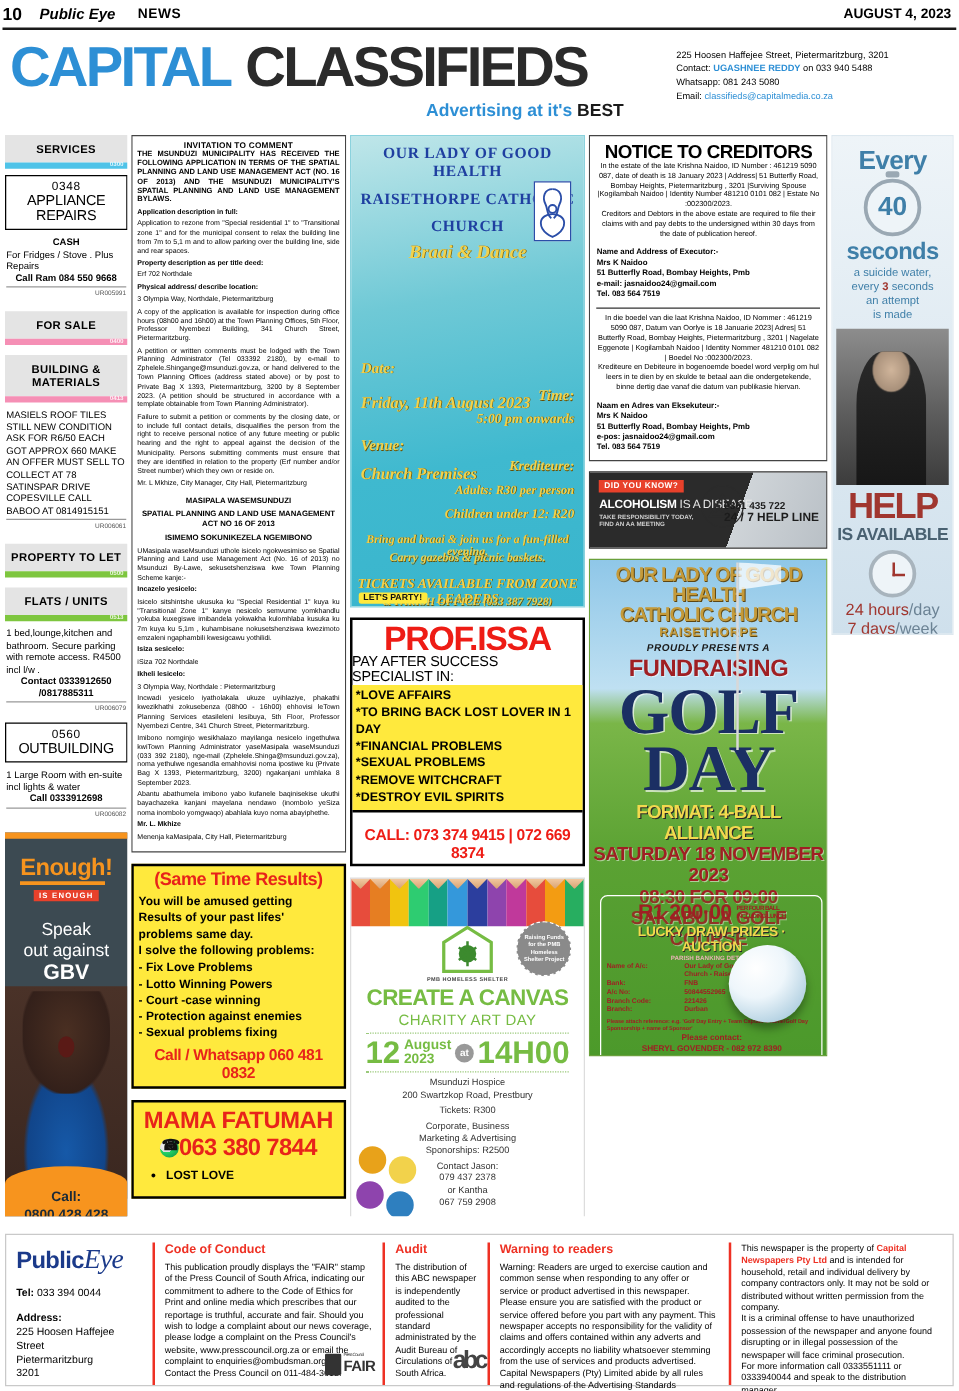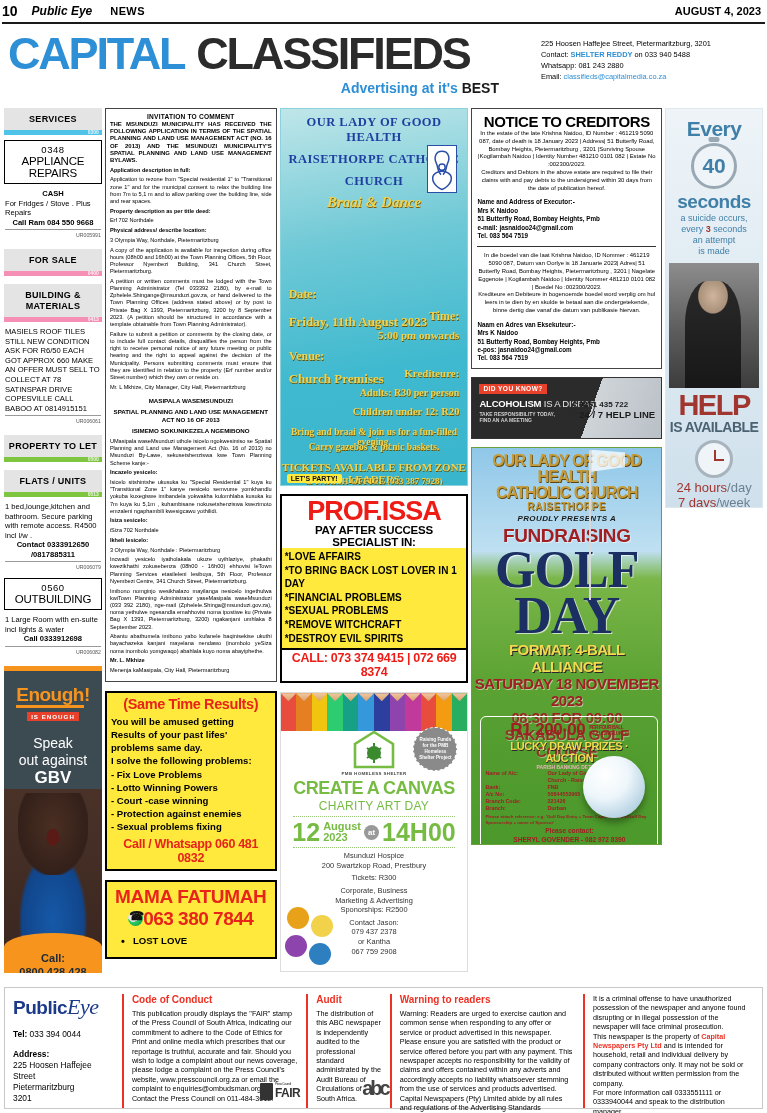--- a/index.html
+++ b/index.html
@@ -181,38 +181,38 @@
     text-align: center; color: #f2d24b; font-weight: bold; font-style: italic;
     font-family: "Liberation Serif", serif; font-size: 15px; margin-top: 5px;
     text-shadow: .6px .6px 0 #7a5a00;
   }
   .ch-ico {
     position: absolute; right: 10px; top: 36px; width: 30px; height: 48px;
     background: #fff; border: .8px solid #2b4ea8;
   }
   .ch-ico svg { width: 100%; height: 100%; }
   .ch-it {
-    color: #f2d24b; font-weight: bold; 
+    color: #f2d24b; font-weight: bold; font-style: italic;
     font-family: "Liberation Serif", serif; text-shadow: .5px .5px 0 #6b5000;
   }
   .ch-left { position: absolute; left: 8px; }
   .ch-right { position: absolute; right: 8px; }
   .ch-mid { text-align: center; }
 
   
   .issa { border: 2.2px solid #000; margin-top: 8px; background:#fff; }
   .issa-t {
     text-align: center; color: #ee1c15; font-weight: bold; font-size: 27px;
     letter-spacing: -1px; line-height: 26px; padding-top: 2px;
   }
-  .issa-s { text-align:center; font-weight:bold; font-size: 11.5px; line-height: 12px; letter-spacing:-.2px;}
+  .issa-s { font-weight:normal; font-size: 11.5px; line-height: 12px; letter-spacing:-.2px;}
   .issa-list { background: #ffe93d; font-weight: bold; font-size: 10px; line-height: 13.6px; padding: 2px 3px 3px; }
   .issa-call {
     border-top: 2px solid #000; text-align: center; color: #ee1c15;
-    font-weight: bold; font-size: 12.5px; padding: 1px 0 2px; letter-spacing: -.3px;
+    font-weight: bold; font-size: 12.5px; padding: 11px 0 2px; letter-spacing: -.3px;
   }
 
   
   .canvas-ad {
     margin-top: 9px; height: 280px; position: relative; overflow: hidden;
     background: #fff; border: 1px solid #ddd;
   }
   .pencils-top { position: absolute; top: 0; left: 0; right: 0; height: 38px; display: flex; }
   .pencils-top i { flex: 1; }
   .pencils-top i::after {
@@ -399,22 +399,22 @@
 </div>
 <div class="topbar-rule"></div>
 
 <div class="banner">
   <div class="logo-wrap">
     <div class="logo"><span class="cap">CAPITAL</span><span class="cls">CLASSIFIEDS</span></div>
     <div class="tagline"><span>Advertising at it's </span><b>BEST</b></div>
   </div>
   <div class="banner-contact">
     <div>225 Hoosen Haffejee Street, Pietermaritzburg, 3201</div>
-    <div><span>Contact: </span><span class="hl">SHELTER REDDY</span><span> on 033 940 5488</span></div>
-    <div>Whatsapp: 081 243 2880</div>
+    <div><span>Contact: </span><span class="hl">UGASHNEE REDDY</span><span> on 033 940 5488</span></div>
+    <div>Whatsapp: 081 243 5080</div>
     <div><span>Email: </span><span class="em">classifieds@capitalmedia.co.za</span></div>
   </div>
 </div>
 
 <div class="page">
 
   <div class="col col1">
 
     <div class="cls-head">SERVICES</div>
     <div class="cls-rule r-cyan">
@@ -769,21 +769,21 @@
       </div>
       <div class="golf-ball"></div>
     </div>
   </div>
 
   <div class="col col5">
     <div class="sadag">
       <div class="sd-every">Every</div>
       <div class="sd-clock">40</div>
       <div class="sd-sec">seconds</div>
-      <div class="sd-line">a suicide occurs,</div>
+      <div class="sd-line">a suicide water,</div>
       <div class="sd-line"><span>every </span><b>3</b><span> seconds</span></div>
       <div class="sd-line">an attempt</div>
       <div class="sd-line">is made</div>
       <div class="sd-photo"></div>
       <div class="sd-help">HELP</div>
       <div class="sd-avail">IS AVAILABLE</div>
       <div class="sd-clock2"></div>
       <div class="sd-hours"><span style="color:#a0362f">24 hours</span><span>/day</span></div>
       <div class="sd-hours"><span style="color:#a0362f">7 days</span><span>/week</span></div>
 
@@ -817,17 +817,17 @@
     <div class="f-p">The distribution of this ABC newspaper is independently audited to the professional standard administrated by the Audit Bureau of Circulations of South Africa.</div>
     <div class="abc-logo">abc</div>
   </div>
 
   <div class="f-seg f-bar f-warn">
     <div class="f-h">Warning to readers</div>
     <div class="f-p">Warning: Readers are urged to exercise caution and common sense when responding to any offer or service or product advertised in this newspaper. Please ensure you are satisfied with the product or service offered before you part with any payment. This newspaper accepts no responsibility for the validity of claims and offers contained within any adverts and accordingly accepts no liability whatsoever stemming from the use of services and products advertised. Capital Newspapers (Pty) Limited abide by all rules and regulations of the Advertising Standards Association (ASA).</div>
   </div>
 
   <div class="f-seg f-bar f-prop">
+    <div class="f-p"><span>This newspaper is the property of </span><b>Capital Newspapers Pty Ltd</b><span> and is intended for household, retail and individual delivery by company contractors only. It may not be sold or distributed without written permission from the company.</span></div>
     <div class="f-p">It is a criminal offense to have unauthorized possession of the newspaper and anyone found disrupting or in illegal possession of the newspaper will face criminal prosecution.</div>
-    <div class="f-p"><span>This newspaper is the property of </span><b>Capital Newspapers Pty Ltd</b><span> and is intended for household, retail and individual delivery by company contractors only. It may not be sold or distributed without written permission from the company.</span></div>
     <div class="f-p">For more information call 0333551111 or 0333940044 and speak to the distribution manager.</div>
   </div>
 </div>
 
 </body></html>

